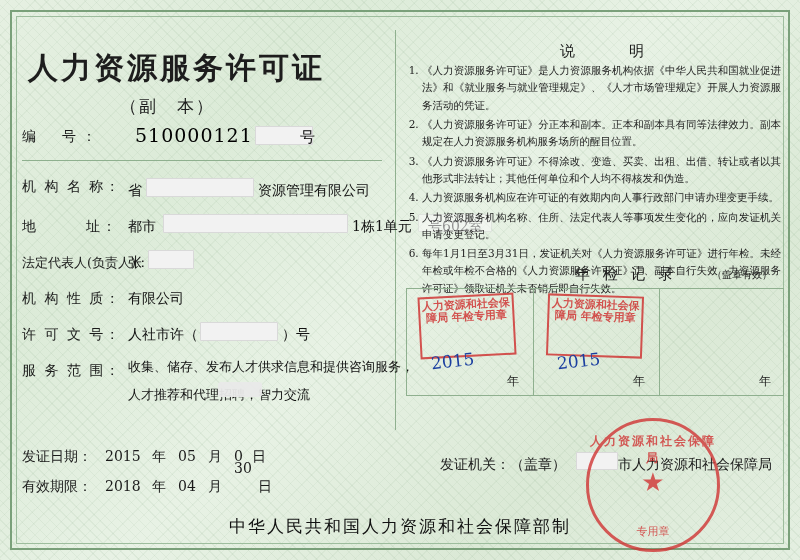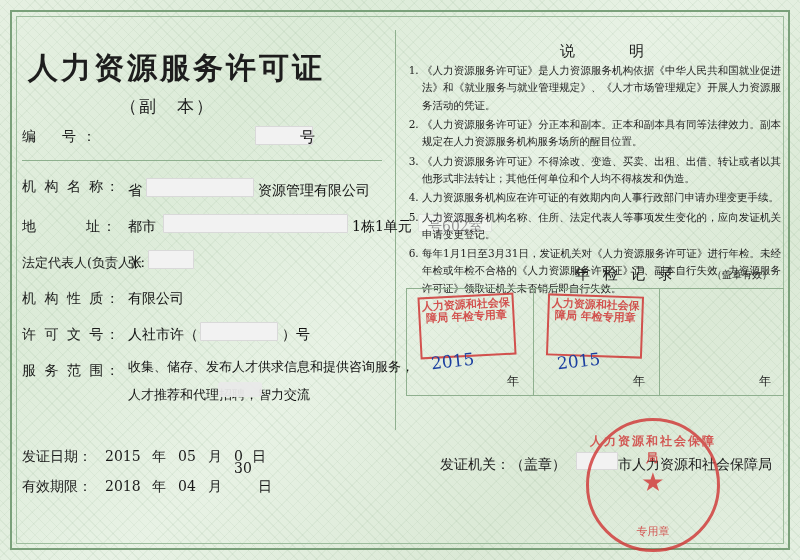--- a/index.html
+++ b/index.html
@@ -141,20 +141,21 @@
   <div class="outer-border"></div>
   <div class="inner-border"></div>
   <div class="divider"></div>
 
   <div class="title">人力资源服务许可证</div>
   <div class="subtitle">（副　本）</div>
 
   <div class="fld-num row">
     <span class="numlabel">编　号：</span>
   </div>
+  <div class="numval">510000121</div>
   <div class="redact" style="left:255px;top:126px;width:58px;height:19px;"></div>
   <div class="numtail">号</div>
 
   <div class="hline" style="left:22px;top:160px;width:360px;"></div>
 
   <div class="fld" style="top:178px;">机 构 名 称：</div>
   <div class="val" style="top:182px;">省</div>
   <div class="redact" style="left:146px;top:178px;width:108px;height:19px;"></div>
   <div class="val" style="left:258px;top:182px;">资源管理有限公司</div>
 
@@ -235,14 +236,15 @@
   <div class="issue-row" style="left:440px;top:456px;">发证机关：（盖章）</div>
   <div class="redact" style="left:576px;top:452px;width:42px;height:18px;"></div>
   <div class="issue-row" style="left:618px;top:456px;">市人力资源和社会保障局</div>
 
   <div class="bigseal">
     <div class="arc">人力资源和社会保障局</div>
     <div class="star">★</div>
     <div class="bot">专用章</div>
   </div>
 
+  <div class="footer">中华人民共和国人力资源和社会保障部制</div>
 
 </div>
 
 </body></html>

